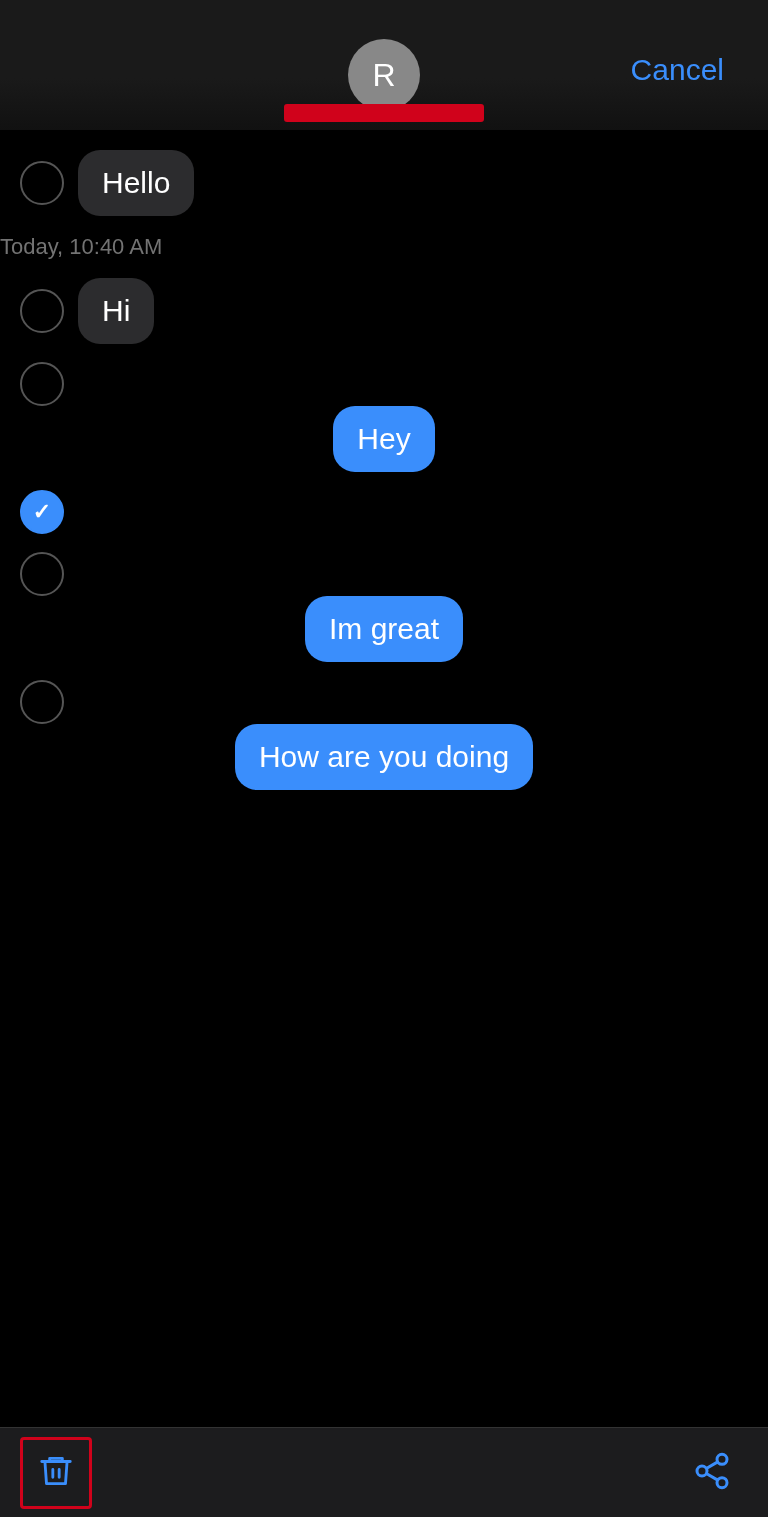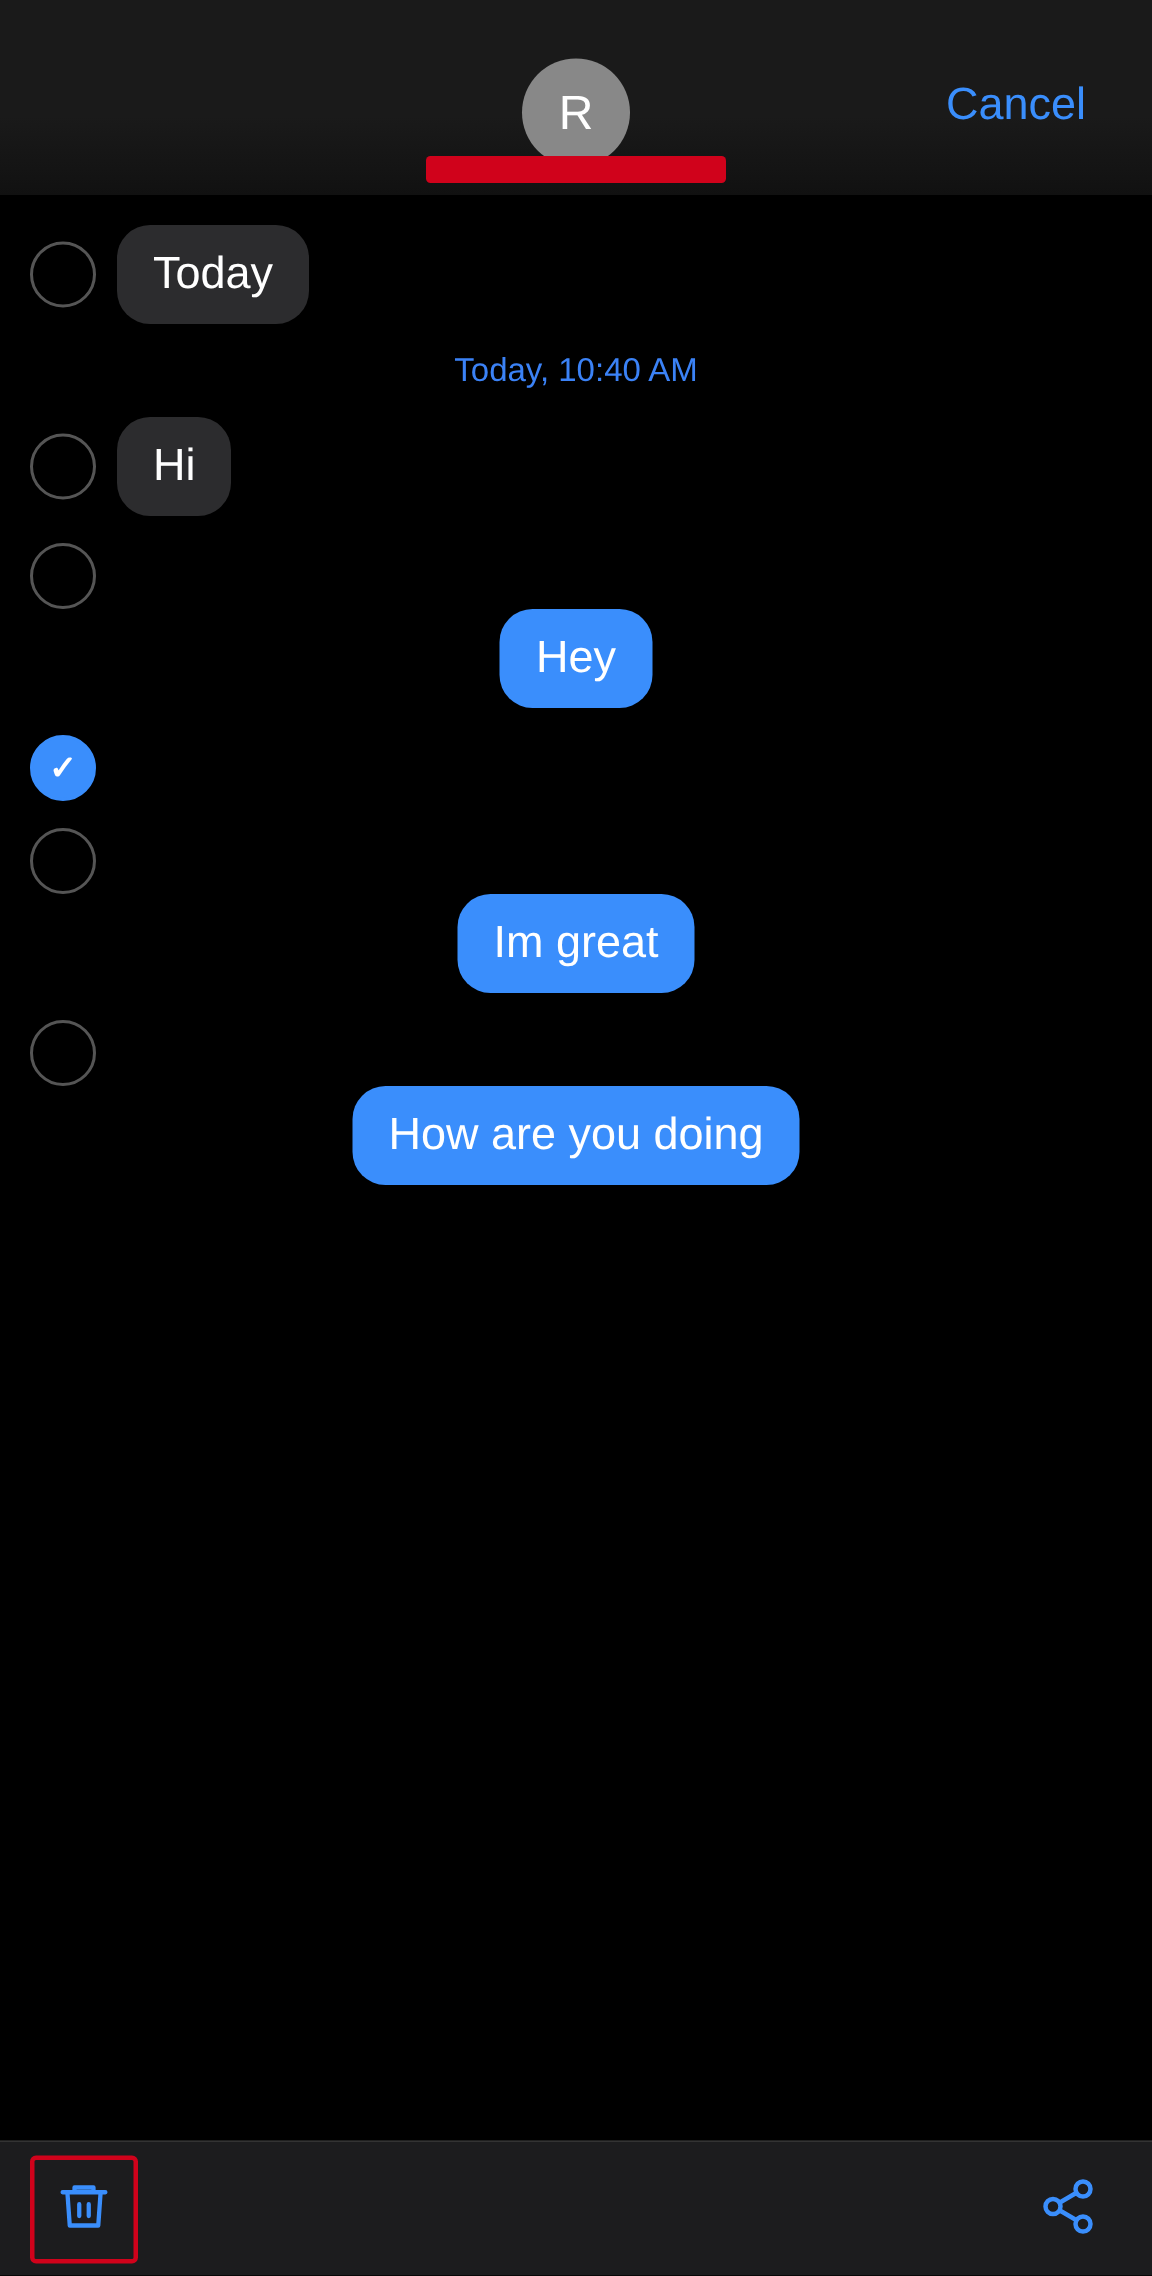--- a/index.html
+++ b/index.html
@@ -132,22 +132,21 @@
 
     .bubble.received {
       background: #2c2c2e;
     }
 
     .bubble.sent {
       background: #3a8efc;
     }
 
     .timestamp-row {
-      text-align: center;
-      color: #3b82f6;
+      color: #737373;
       font-size: 22px;
       margin: 10px 0 18px 0;
     }
 
     
     .toolbar {
       position: absolute;
       bottom: 0;
       left: 0;
       width: 100%;
@@ -207,21 +206,21 @@
     <span>Cancel</span>
   </button>
   <div class="contact-name-bar"></div>
 </div>
 
 <div class="messages">
 
   <div class="message-row received">
     <div class="select-circle"></div>
     <div class="bubble received">
-      <span>Today</span>
+      <span>Hello</span>
     </div>
   </div>
 
   <div class="timestamp-row">
     <span>Today, 10:40 AM</span>
   </div>
 
   <div class="message-row received">
     <div class="select-circle"></div>
     <div class="bubble received">

